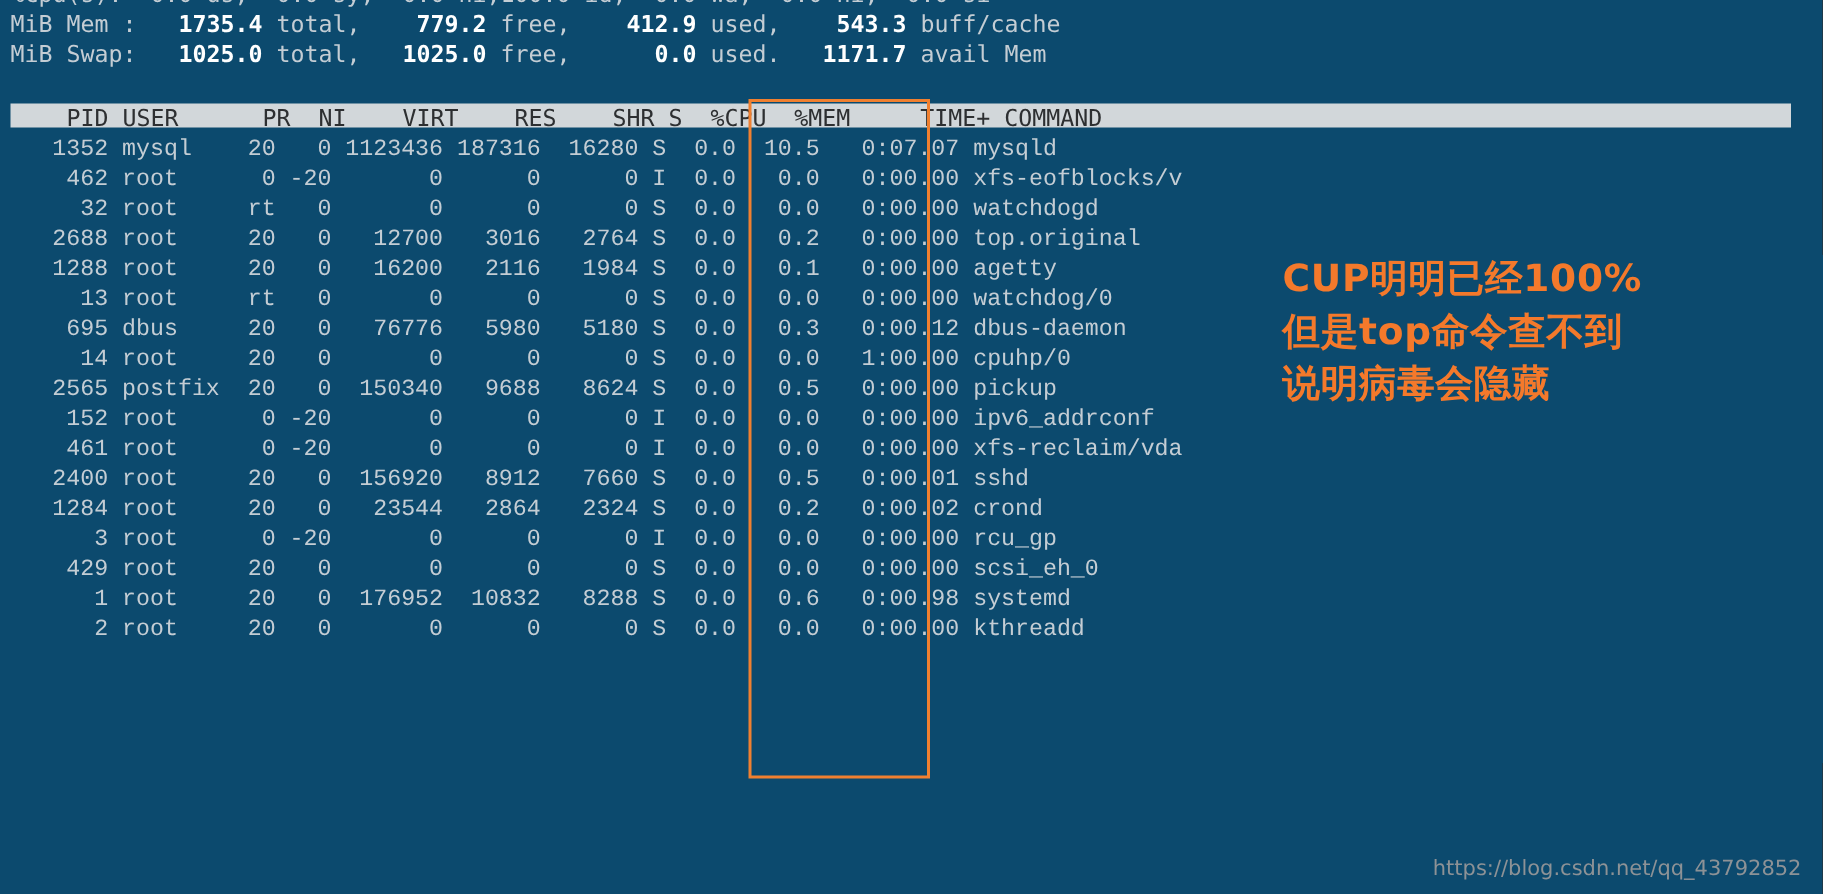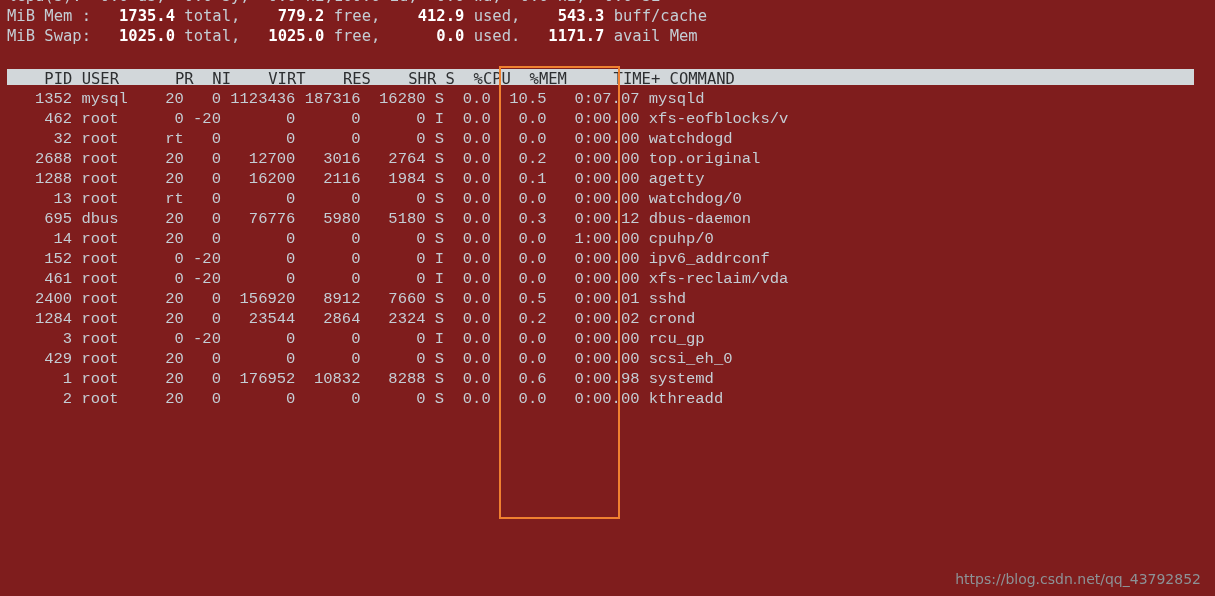--- a/index.html
+++ b/index.html
@@ -4,21 +4,21 @@
 <style>
   html, body {
     margin: 0;
     padding: 0;
     background: #2d2f31;
   }
   #screen {
     position: relative;
     width: 1215px;
     height: 596px;
-    background: #7f1d1d;
+    background: #0c4a6e;
     overflow: hidden;
     font-family: "DejaVu Sans Mono", "Liberation Mono", monospace;
   }
 
   
   .sum-area {
     position: absolute;
     left: 7px;
     top: -14px;
     width: 1200px;
@@ -119,28 +119,34 @@
 
   <div class="rows" id="rows-host">
       <div class="prow">   1352 mysql    20   0 1123436 187316  16280 S  0.0  10.5   0:07.07 mysqld</div>
       <div class="prow">    462 root      0 -20       0      0      0 I  0.0   0.0   0:00.00 xfs-eofblocks/v</div>
       <div class="prow">     32 root     rt   0       0      0      0 S  0.0   0.0   0:00.00 watchdogd</div>
       <div class="prow">   2688 root     20   0   12700   3016   2764 S  0.0   0.2   0:00.00 top.original</div>
       <div class="prow">   1288 root     20   0   16200   2116   1984 S  0.0   0.1   0:00.00 agetty</div>
       <div class="prow">     13 root     rt   0       0      0      0 S  0.0   0.0   0:00.00 watchdog/0</div>
       <div class="prow">    695 dbus     20   0   76776   5980   5180 S  0.0   0.3   0:00.12 dbus-daemon</div>
       <div class="prow">     14 root     20   0       0      0      0 S  0.0   0.0   1:00.00 cpuhp/0</div>
+      <div class="prow">   2565 postfix  20   0  150340   9688   8624 S  0.0   0.5   0:00.00 pickup</div>
       <div class="prow">    152 root      0 -20       0      0      0 I  0.0   0.0   0:00.00 ipv6_addrconf</div>
       <div class="prow">    461 root      0 -20       0      0      0 I  0.0   0.0   0:00.00 xfs-reclaim/vda</div>
       <div class="prow">   2400 root     20   0  156920   8912   7660 S  0.0   0.5   0:00.01 sshd</div>
       <div class="prow">   1284 root     20   0   23544   2864   2324 S  0.0   0.2   0:00.02 crond</div>
       <div class="prow">      3 root      0 -20       0      0      0 I  0.0   0.0   0:00.00 rcu_gp</div>
       <div class="prow">    429 root     20   0       0      0      0 S  0.0   0.0   0:00.00 scsi_eh_0</div>
       <div class="prow">      1 root     20   0  176952  10832   8288 S  0.0   0.6   0:00.98 systemd</div>
       <div class="prow">      2 root     20   0       0      0      0 S  0.0   0.0   0:00.00 kthreadd</div>
     </div>
 
   <div class="cpu-box"></div>
 
+  <div class="annot" id="annot-host" style="color: rgb(244, 121, 43);">
+      <div>CUP明明已经100%</div>
+      <div>但是top命令查不到</div>
+      <div>说明病毒会隐藏</div>
+    </div>
 
   <div class="watermark">https://blog.csdn.net/qq_43792852</div>
 
 </div>
 
 </body></html>

